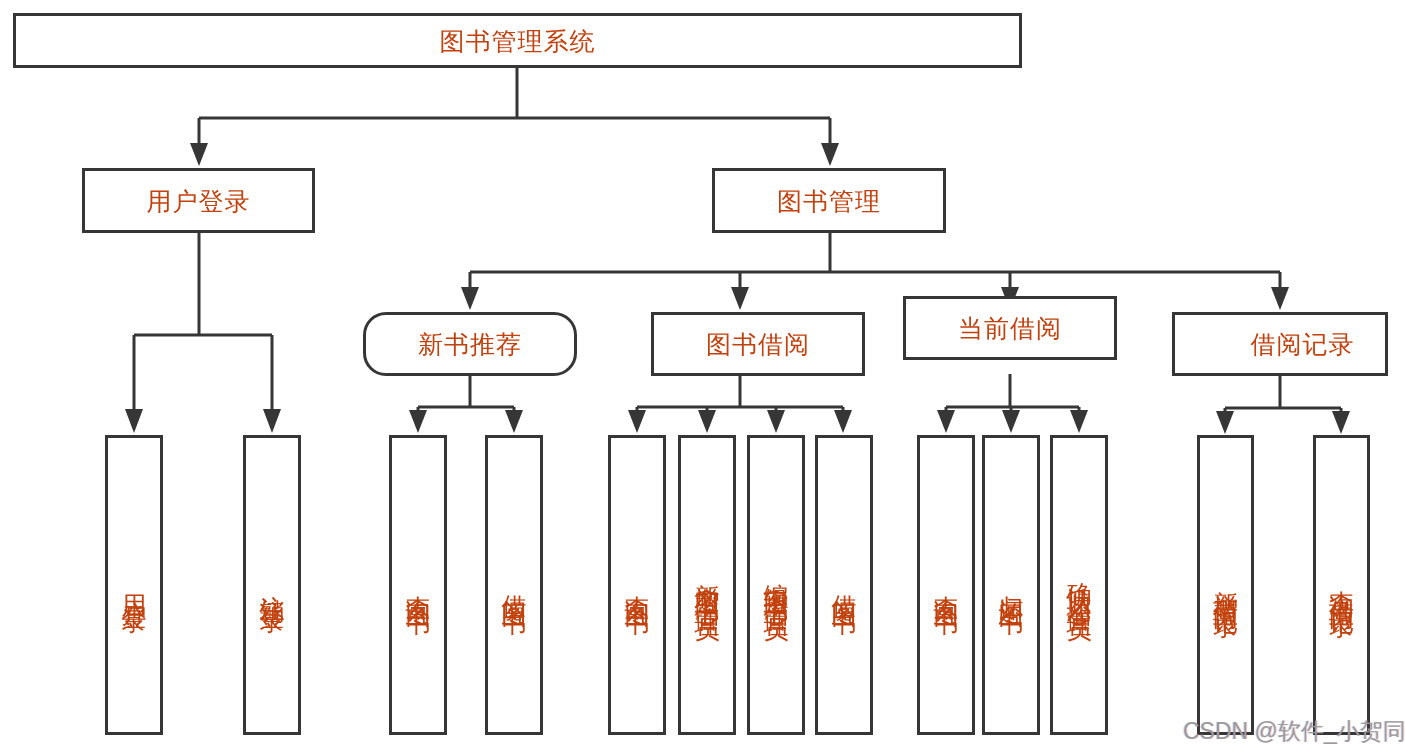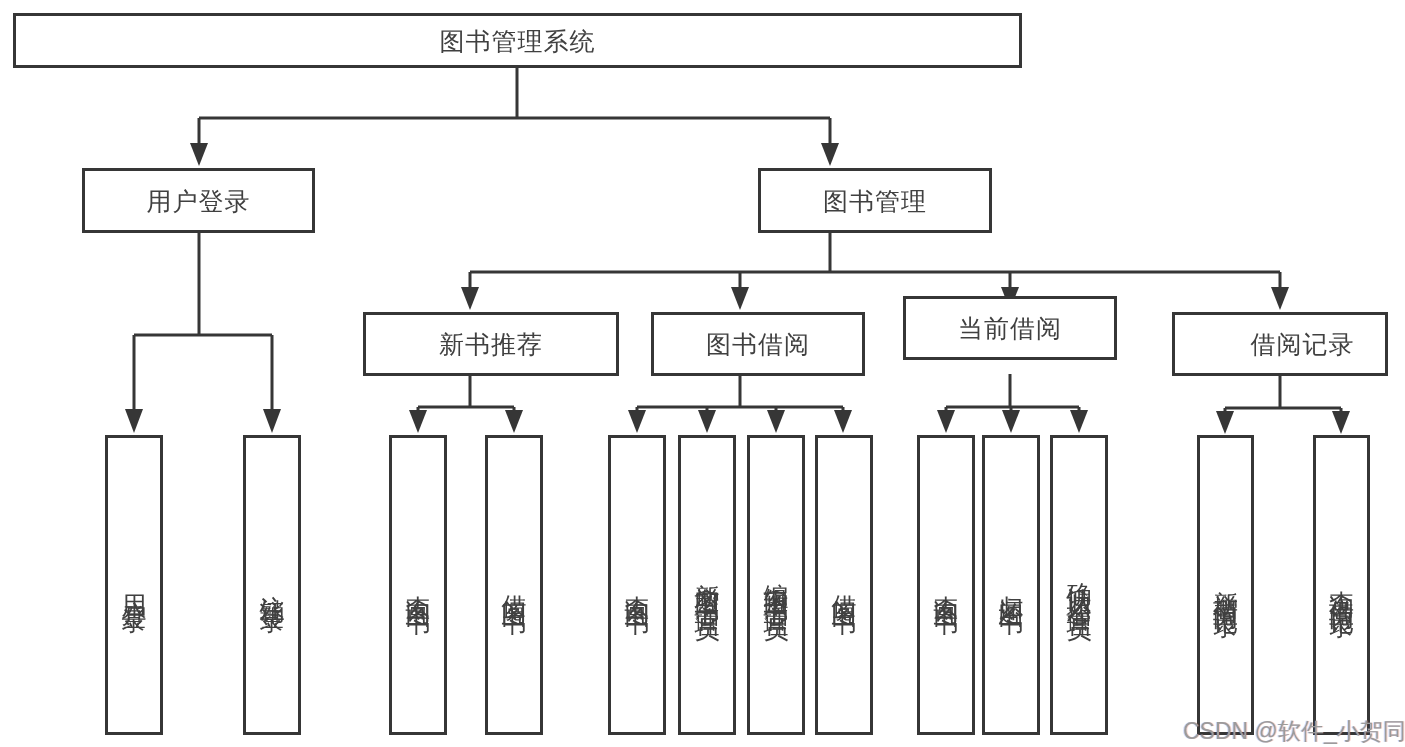--- a/index.html
+++ b/index.html
@@ -21,21 +21,21 @@
     top: 0;
     width: 1405px;
     height: 747px;
     pointer-events: none;
   }
   .node {
     position: absolute;
     box-sizing: border-box;
     border: 3px solid #363636;
     background: #ffffff;
-    color: #404040;
+    color: #c2410c;
     display: flex;
     align-items: center;
     justify-content: center;
     font-size: 25px;
     letter-spacing: 1px;
     text-align: center;
     line-height: 1.2;
   }
   .node.v {
     writing-mode: vertical-rl;
@@ -96,23 +96,23 @@
       <polygon points="1002,410 1020,410 1011,433"></polygon>
       <polygon points="1070,410 1088,410 1079,433"></polygon>
       <polygon points="1216,411 1234,411 1225,434"></polygon>
       <polygon points="1332,411 1350,411 1341,434"></polygon>
     </g>
   </svg>
 
   <div class="node" style="left:13px; top:13px; width:1009px; height:55px;">图书管理系统</div>
 
   <div class="node" style="left:82px; top:168px; width:233px; height:65px;">用户登录</div>
-  <div class="node" style="left:712px; top:168px; width:234px; height:65px;margin-left:46px;">图书管理</div>
+  <div class="node" style="left:712px; top:168px; width:234px; height:65px;">图书管理</div>
 
-  <div class="node" style="left:363px; top:312px; width:256px; height:64px;">新书推荐</div>
+  <div class="node" style="left:363px; top:312px; width:214px; height:64px;border-radius:23px;">新书推荐</div>
   <div class="node" style="left:633px; top:312px; width:214px; height:64px;margin-left:18px;">图书借阅</div>
   <div class="node" style="left:903px; top:296px; width:214px; height:64px;">当前借阅</div>
   <div class="node" style="left:1172px; top:312px; width:216px; height:64px;padding-left:45px;">借阅记录</div>
 
   <div class="node v" style="left:105px; top:435px; width:58px; height:300px;">用户登录</div>
   <div class="node v" style="left:243px; top:435px; width:58px; height:300px;">注销登录</div>
 
   <div class="node v" style="left:389px; top:435px; width:58px; height:300px;">查询图书</div>
   <div class="node v" style="left:485px; top:435px; width:58px; height:300px;">借阅图书</div>
 

